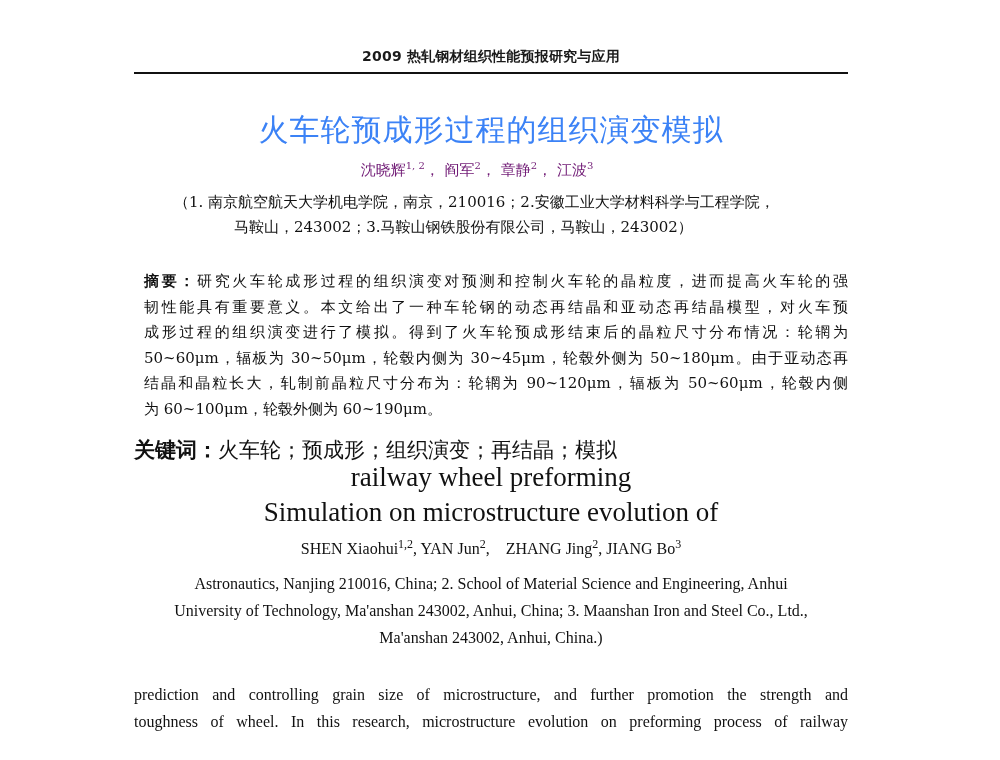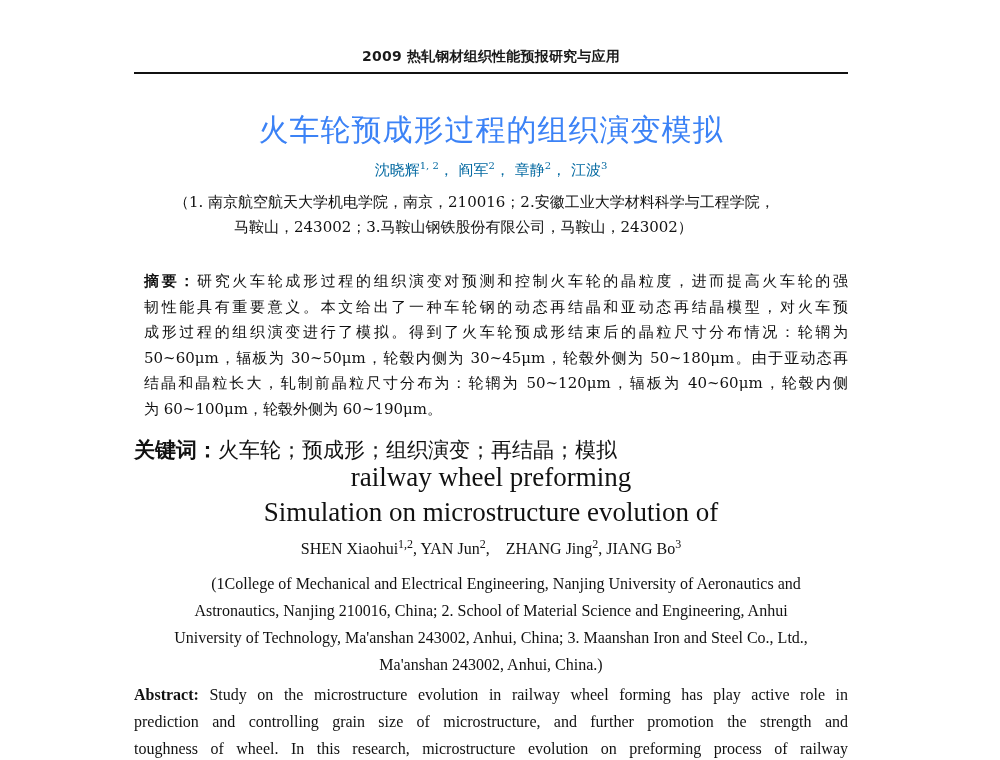--- a/index.html
+++ b/index.html
@@ -12,22 +12,22 @@
   }
   .head-rule {
     position: absolute; left: 134px; top: 72px; width: 714px; height: 0;
     border-top: 2px solid #111;
   }
   .cn-title {
     position: absolute; left: 134px; top: 110px; width: 714px; text-align: center;
     font-family: "DejaVu Serif", serif; font-size: 30px; color: #3b82f6; letter-spacing: 1px;
   }
   .cn-authors {
-    position: absolute; left: 134px; top: 160px; width: 714px; text-align: center;
-    font-family: "DejaVu Serif", serif; font-size: 15px; color: #0369a1;
+    position: absolute; left: 120px; top: 160px; width: 714px; text-align: center;
+    font-family: "DejaVu Serif", serif; font-size: 15px; color: #701a75;
   }
   .cn-authors sup { font-size: 10px; }
   .cn-affil {
     position: absolute; left: 134px; top: 190px; width: 714px;
     font-family: "DejaVu Serif", serif; font-size: 15px; line-height: 25px; color: #111;
   }
   .cn-affil .l1 { display: block; padding-left: 40px; white-space: nowrap; }
   .cn-affil .l2 { display: block; padding-left: 100px; white-space: nowrap; }
   .cn-abstract {
     position: absolute; left: 134px; top: 269px; width: 714px;
@@ -82,41 +82,39 @@
   <div class="cn-affil">
     <span class="l1">（1. 南京航空航天大学机电学院，南京，210016；2.安徽工业大学材料科学与工程学院，</span>
     <span class="l2">马鞍山，243002；3.马鞍山钢铁股份有限公司，马鞍山，243002）</span>
   </div>
 
   <div class="cn-abstract">
     <span class="line"><span class="label">摘要：</span><span>研究火车轮成形过程的组织演变对预测和控制火车轮的晶粒度，进而提高火车轮的强</span></span>
     <span class="line">韧性能具有重要意义。本文给出了一种车轮钢的动态再结晶和亚动态再结晶模型，对火车预</span>
     <span class="line">成形过程的组织演变进行了模拟。得到了火车轮预成形结束后的晶粒尺寸分布情况：轮辋为</span>
     <span class="line">50~60μm，辐板为 30~50μm，轮毂内侧为 30~45μm，轮毂外侧为 50~180μm。由于亚动态再</span>
-    <span class="line">结晶和晶粒长大，轧制前晶粒尺寸分布为：轮辋为 50~120μm，辐板为 40~60μm，轮毂内侧</span>
+    <span class="line">结晶和晶粒长大，轧制前晶粒尺寸分布为：轮辋为 90~120μm，辐板为 50~60μm，轮毂内侧</span>
     <span class="line last">为 60~100μm，轮毂外侧为 60~190μm。</span>
   </div>
 
   <div class="cn-keywords">
     <span class="label">关键词：</span><span>火车轮；预成形；组织演变；再结晶；模拟</span>
   </div>
 
   <div class="en-title">
     <div>railway wheel preforming</div>
     <div>Simulation on microstructure evolution of</div>
   </div>
 
   <div class="en-authors"><span><span>SHEN Xiaohui</span><sup>1,2</sup><span>, </span></span><span><span>YAN Jun</span><sup>2</sup><span>,    </span></span><span><span>ZHANG Jing</span><sup>2</sup><span>, </span></span><span><span>JIANG Bo</span><sup>3</sup><span></span></span></div>
 
   <div class="en-affil">
-    <span class="line first">(1College of Mechanical and Electrical Engineering, Nanjing University of Aeronautics and</span>
     <span class="line">Astronautics, Nanjing 210016, China; 2. School of Material Science and Engineering, Anhui</span>
     <span class="line">University of Technology, Ma'anshan 243002, Anhui, China; 3. Maanshan Iron and Steel Co., Ltd.,</span>
     <span class="line">Ma'anshan 243002, Anhui, China.)</span>
   </div>
 
   <div class="en-abstract">
-    <span class="line"><span class="en-label">Abstract:</span><span> Study on the microstructure evolution in railway wheel forming has play active role in</span></span>
     <span class="line">prediction and controlling grain size of microstructure, and further promotion the strength and</span>
     <span class="line">toughness of wheel. In this research, microstructure evolution on preforming process of railway</span>
   </div>
 
 </div>
 
 </body></html>

